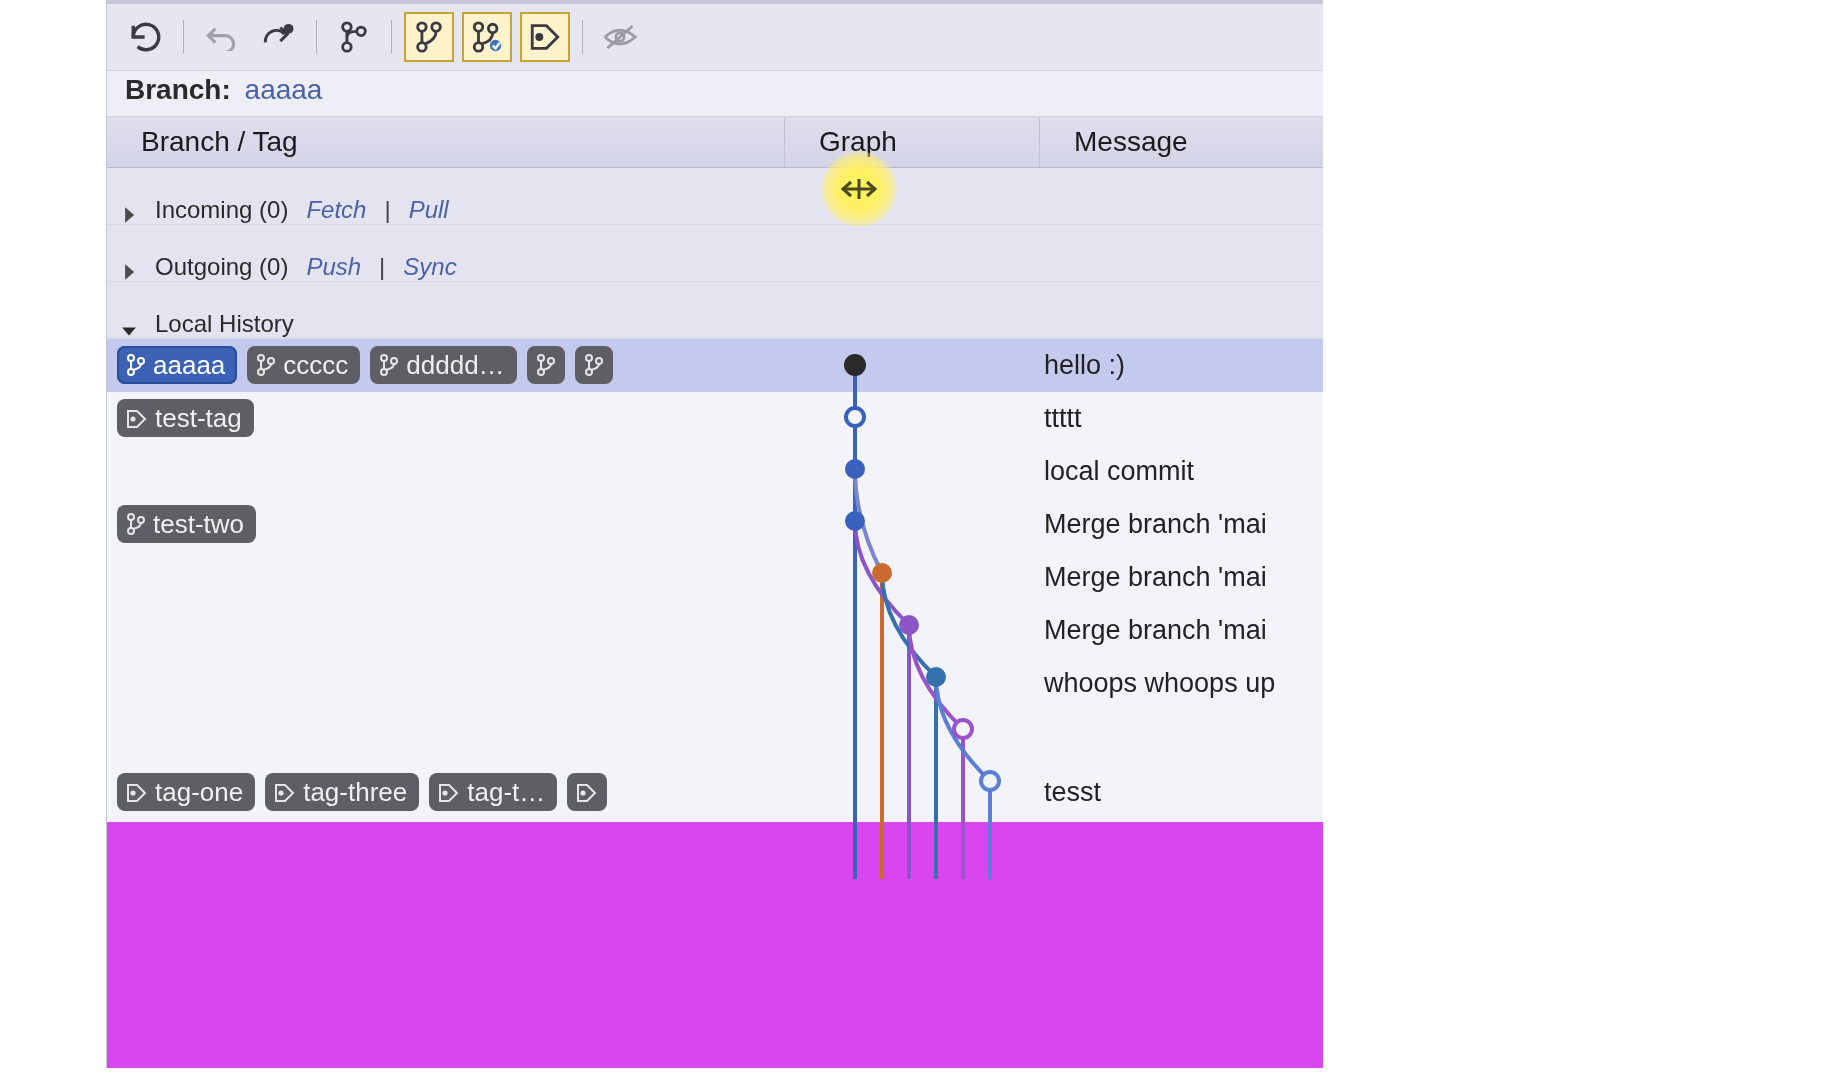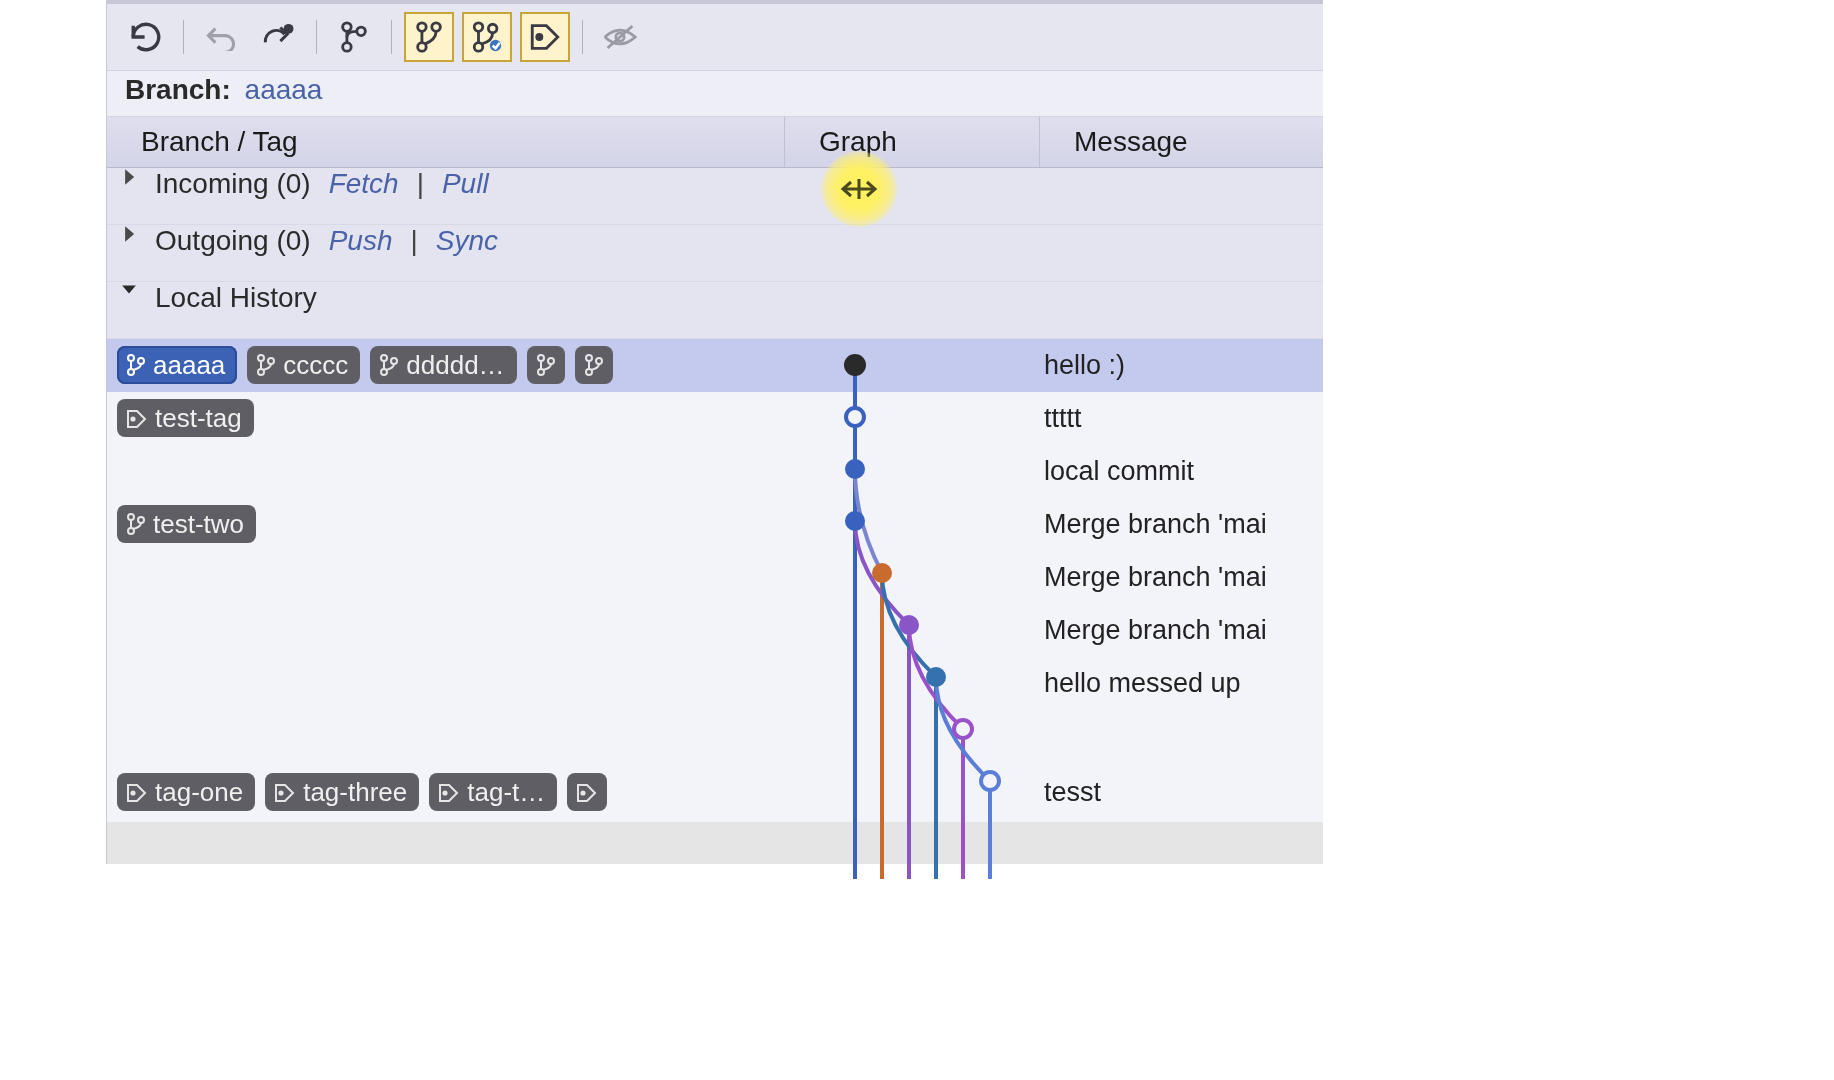--- a/index.html
+++ b/index.html
@@ -11,22 +11,22 @@
     font-family: "Segoe UI", Arial, sans-serif;
     font-size: 27px;
     color: #1a1a1a;
     overflow: hidden;
   }
   .app {
     position: absolute;
     left: 106px;
     top: 0;
     width: 1217px;
-    height: 864px;
-    background: #e5e5e5;
+    height: 1068px;
+    background: #d946ef;
     border-top: 4px solid #c7c7d8;
     border-left: 1px solid #c7c7d8;
     box-sizing: border-box;
   }
   
   .toolbar {
     height: 66px;
     display: flex;
     align-items: center;
     padding: 0 10px;
@@ -98,26 +98,26 @@
     display: flex;
     align-items: center;
     justify-content: center;
     z-index: 50;
     pointer-events: none;
   }
   .resize-highlight svg { display: block; }
   
   .section-row {
     display: flex;
-    align-items: flex-start;
+    align-items: flex-end;
     height: 56px;
     padding: 0 14px;
     border-bottom: 1px solid #d8d8e6;
     background: #e4e4f0;
-    font-size: 28px;
+    font-size: 24px;
     gap: 18px;
   }
   .section-row .caret {
     width: 16px;
     display: inline-flex;
     justify-content: center;
     color: #4a4a4a;
   }
   .section-row .title { color: #2a2a2a; }
   .section-row .link { color: #4a63a8; font-style: italic; }
@@ -402,21 +402,21 @@
 
     <div class="row">
       <div class="cell-branch"></div>
       <div class="cell-graph"></div>
       <div class="cell-msg">Merge branch 'mai</div>
     </div>
 
     <div class="row">
       <div class="cell-branch"></div>
       <div class="cell-graph"></div>
-      <div class="cell-msg">hello messed up</div>
+      <div class="cell-msg">whoops whoops up</div>
     </div>
 
     <div class="row">
       <div class="cell-branch"></div>
       <div class="cell-graph"></div>
     </div>
 
     <div class="row tall">
       <div class="cell-branch">
         <span class="badge">

